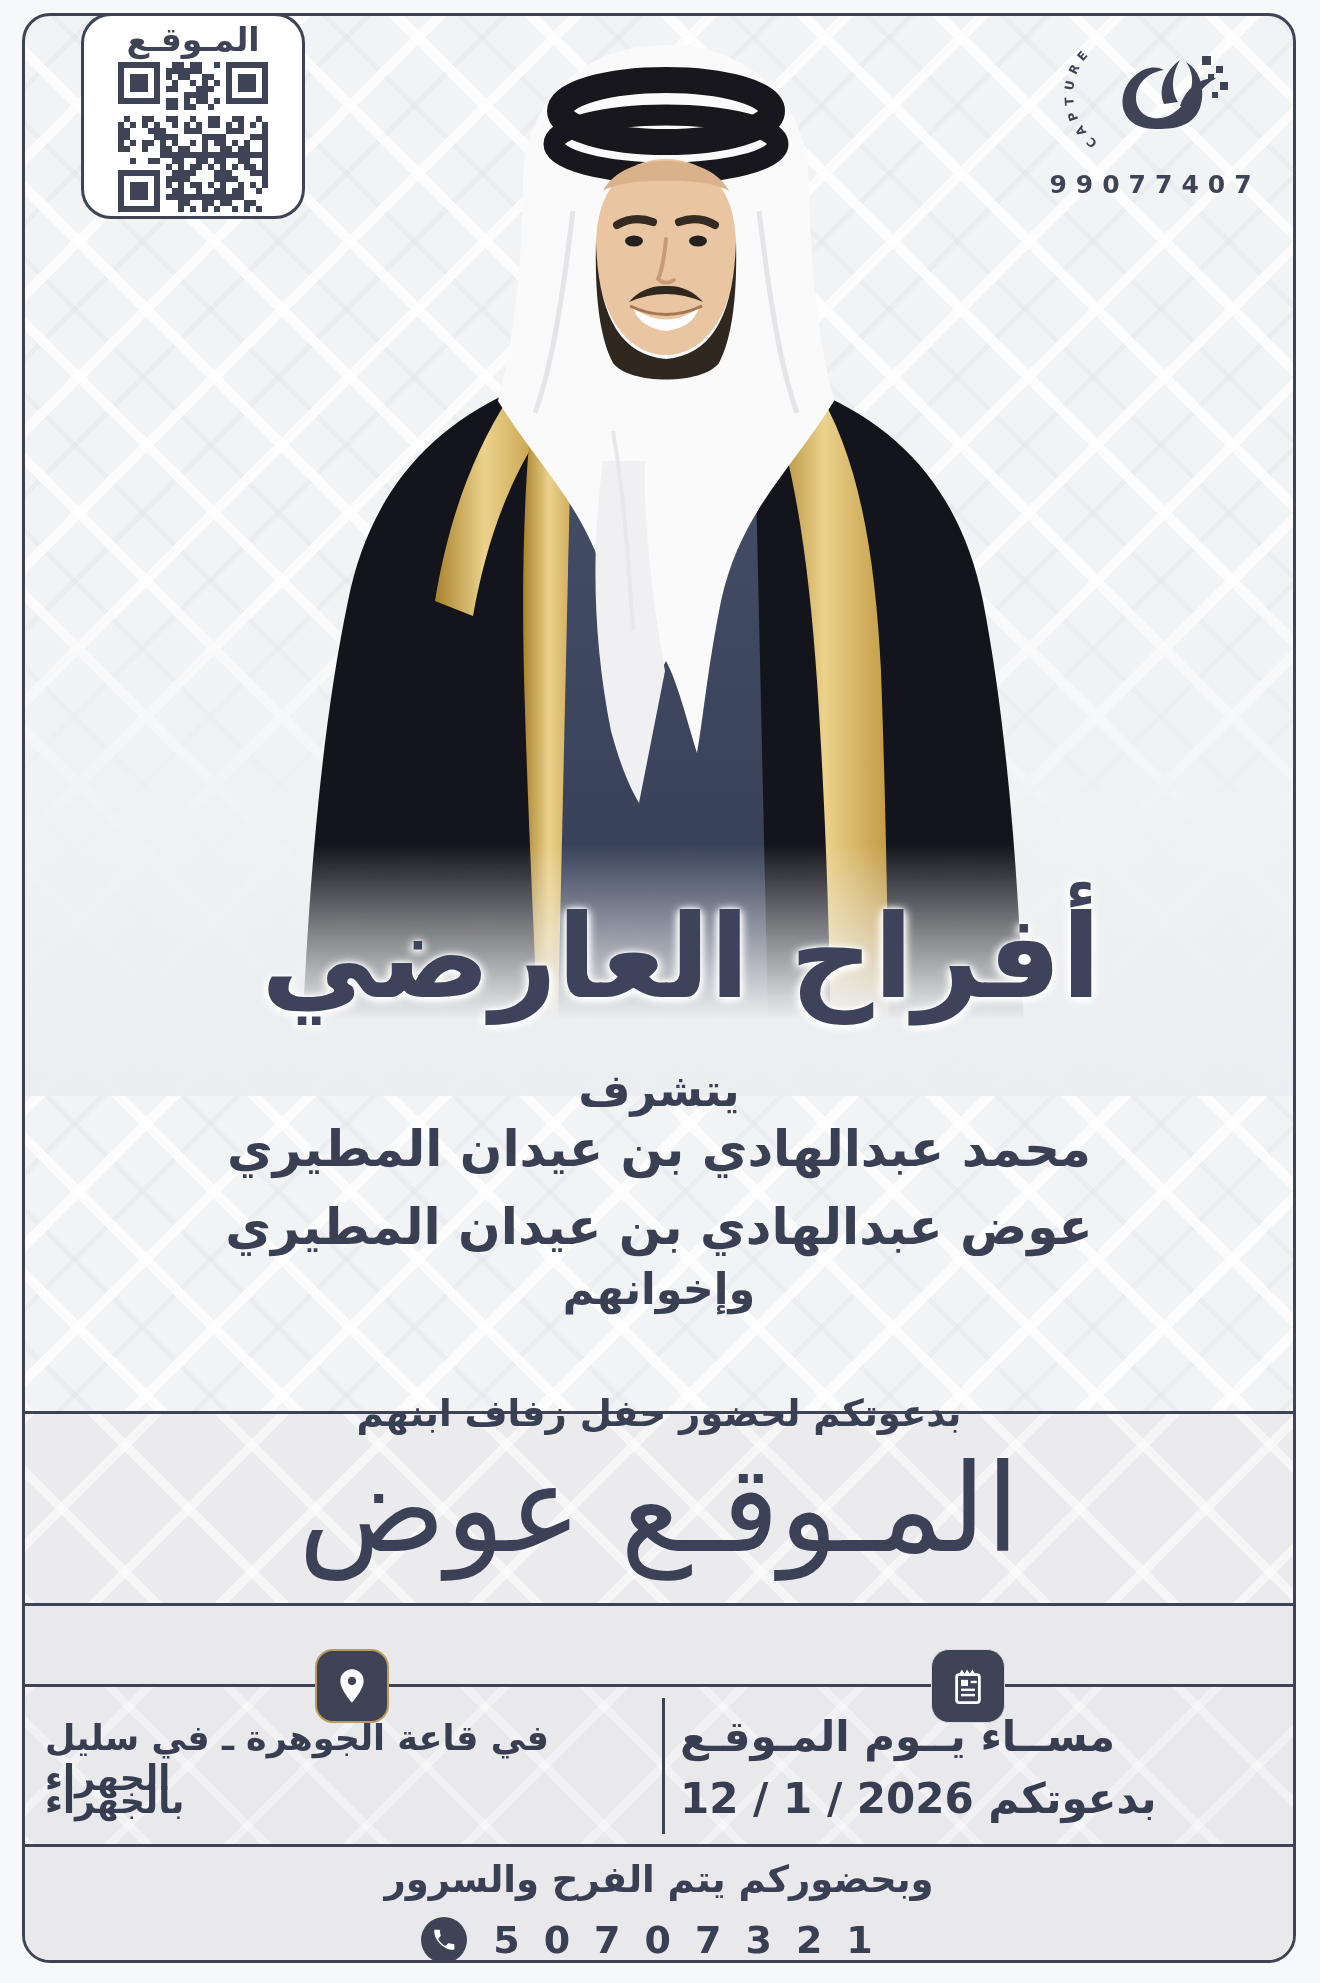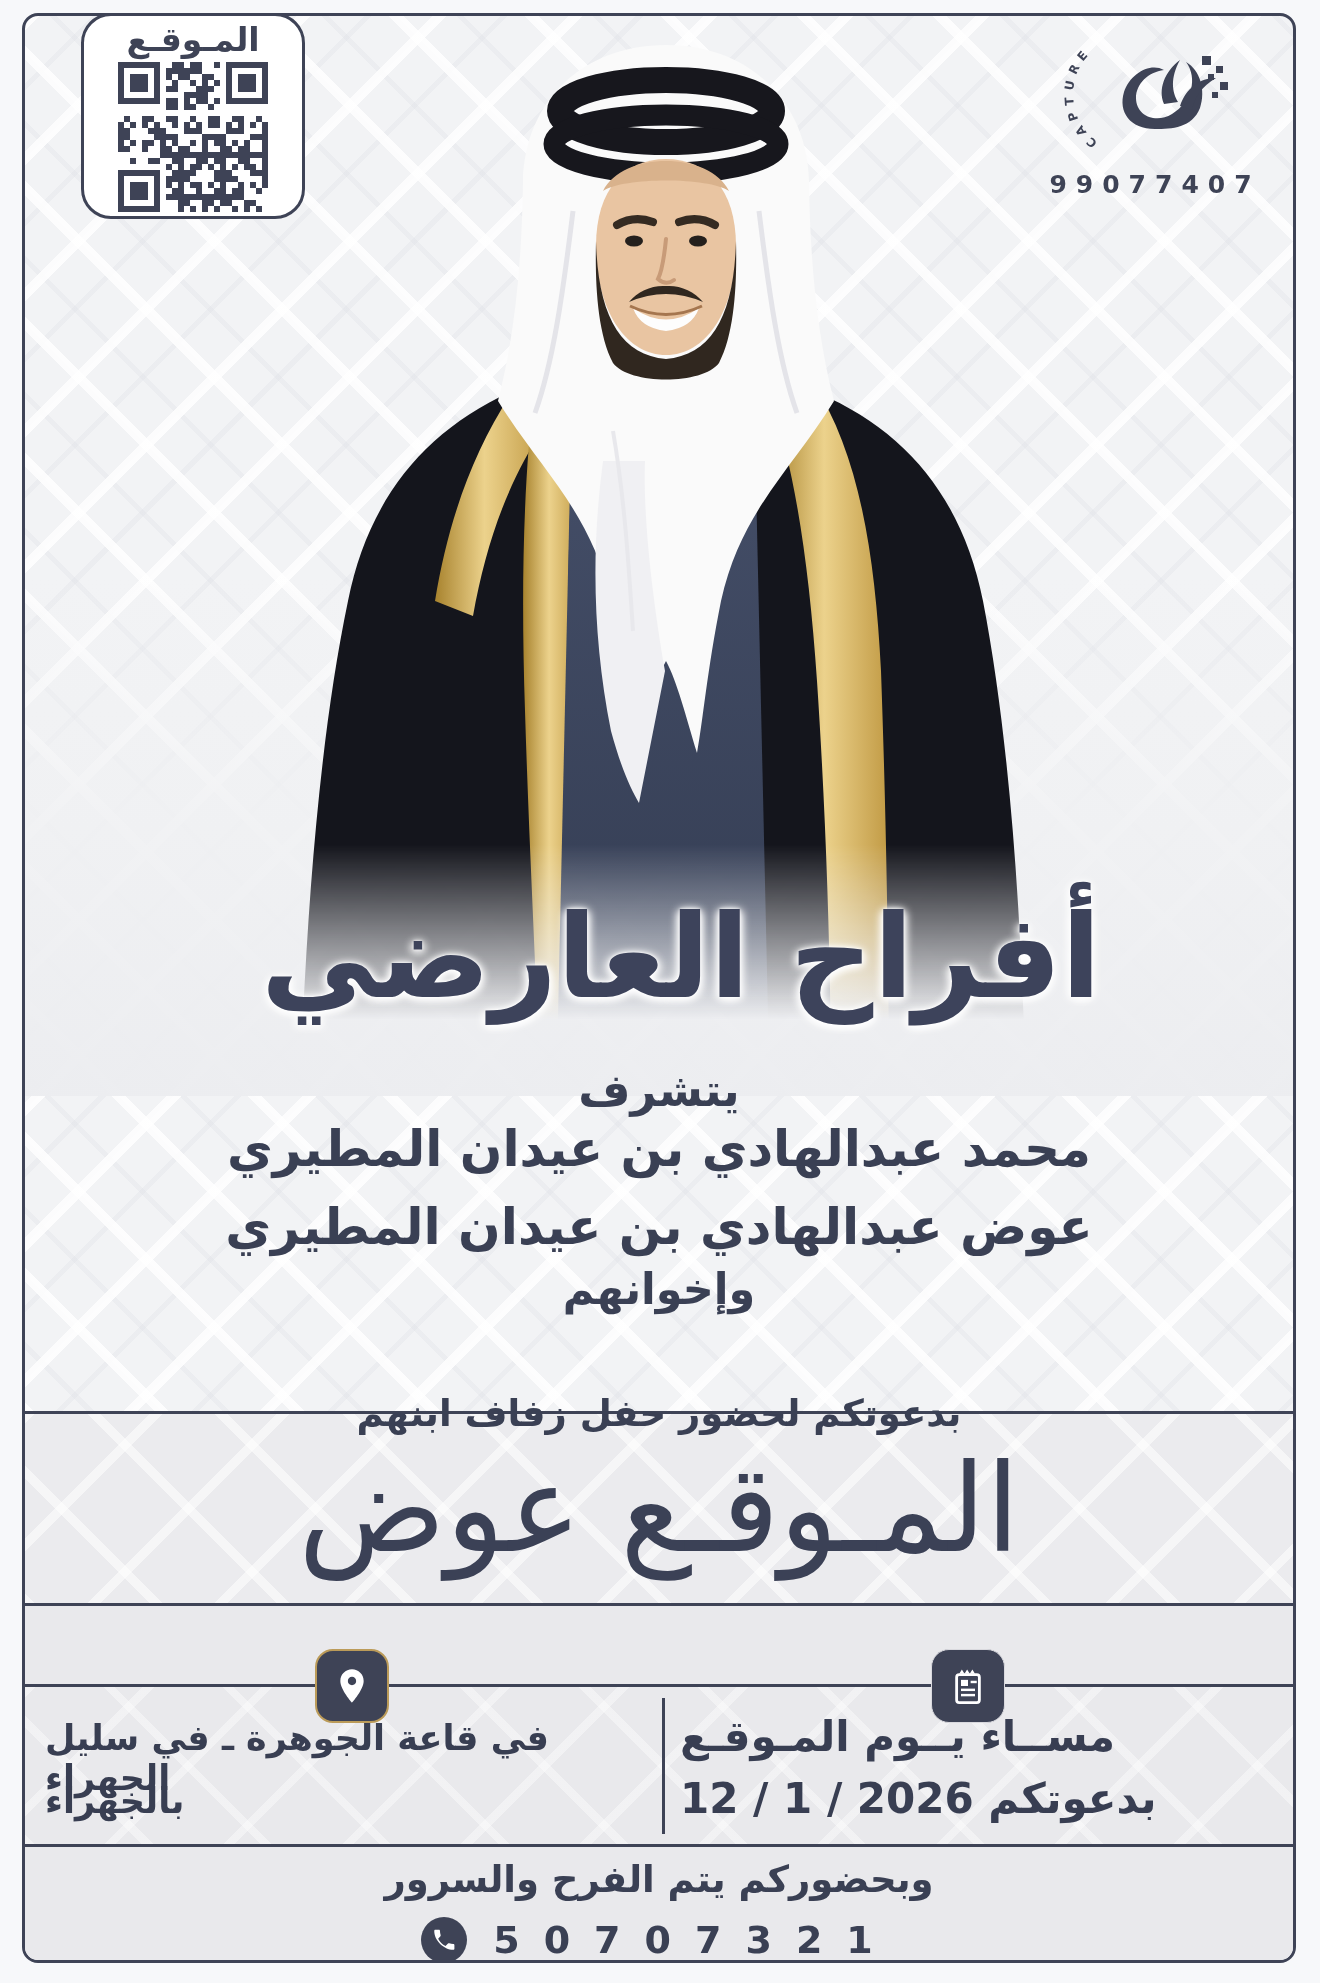--- a/index.html
+++ b/index.html
@@ -12,21 +12,21 @@
   .pattern{
     background-color:#f2f3f5;
     background-image:
       repeating-linear-gradient(45deg, rgba(255,255,255,.85) 0 10px, rgba(255,255,255,0) 10px 96px),
       repeating-linear-gradient(135deg, rgba(255,255,255,.85) 0 10px, rgba(255,255,255,0) 10px 96px),
       repeating-linear-gradient(45deg, rgba(221,223,229,.30) 0 5px, rgba(221,223,229,0) 5px 48px),
       repeating-linear-gradient(135deg, rgba(221,223,229,.30) 0 5px, rgba(221,223,229,0) 5px 48px);
   }
   .frame{
     position:absolute;left:22px;top:13px;width:1268px;height:1944px;
-    border:3px solid #3e4356;border-radius:16px;overflow:hidden;
+    border:3px solid #3e4356;border-radius:28px;overflow:hidden;
   }
   .abs{position:absolute;}
   .ctr{left:0;right:0;text-align:center;}
   .hline{position:absolute;left:0;right:0;height:3px;background:#3e4356;z-index:5;}
   .vline{position:absolute;width:3px;background:#3e4356;z-index:5;}
 
   
   .qrbox{
     position:absolute;left:56px;top:-3px;width:218px;height:200px;z-index:7;
     background:#fff;border:3px solid #3e4356;border-radius:30px;

